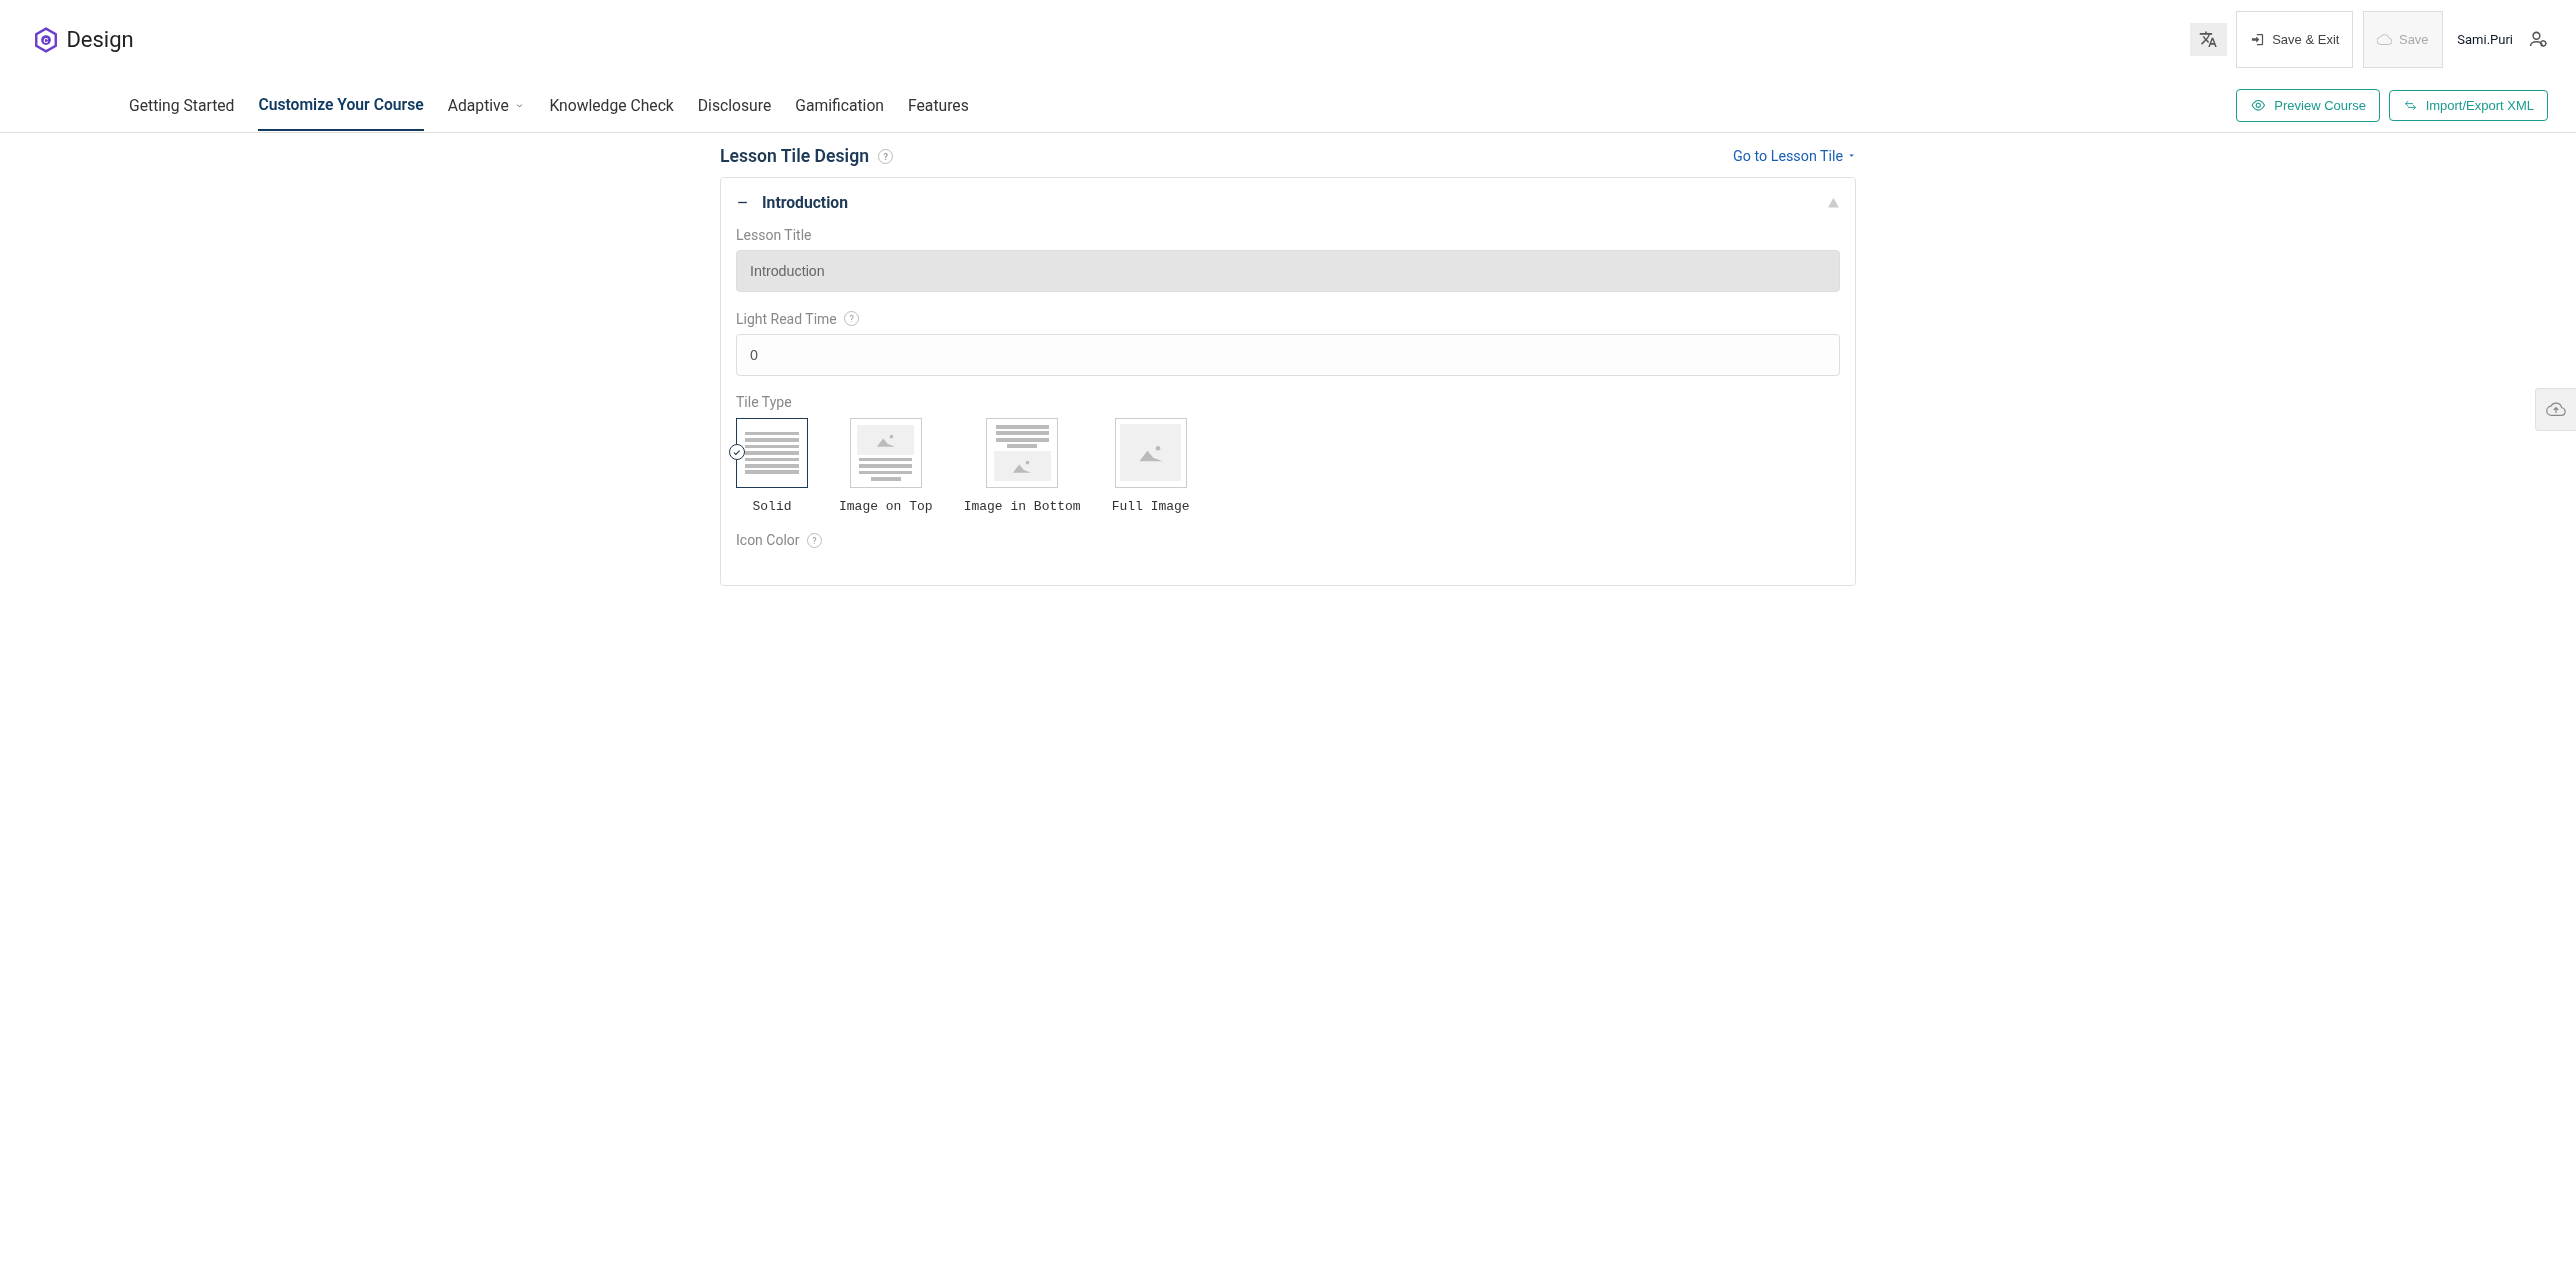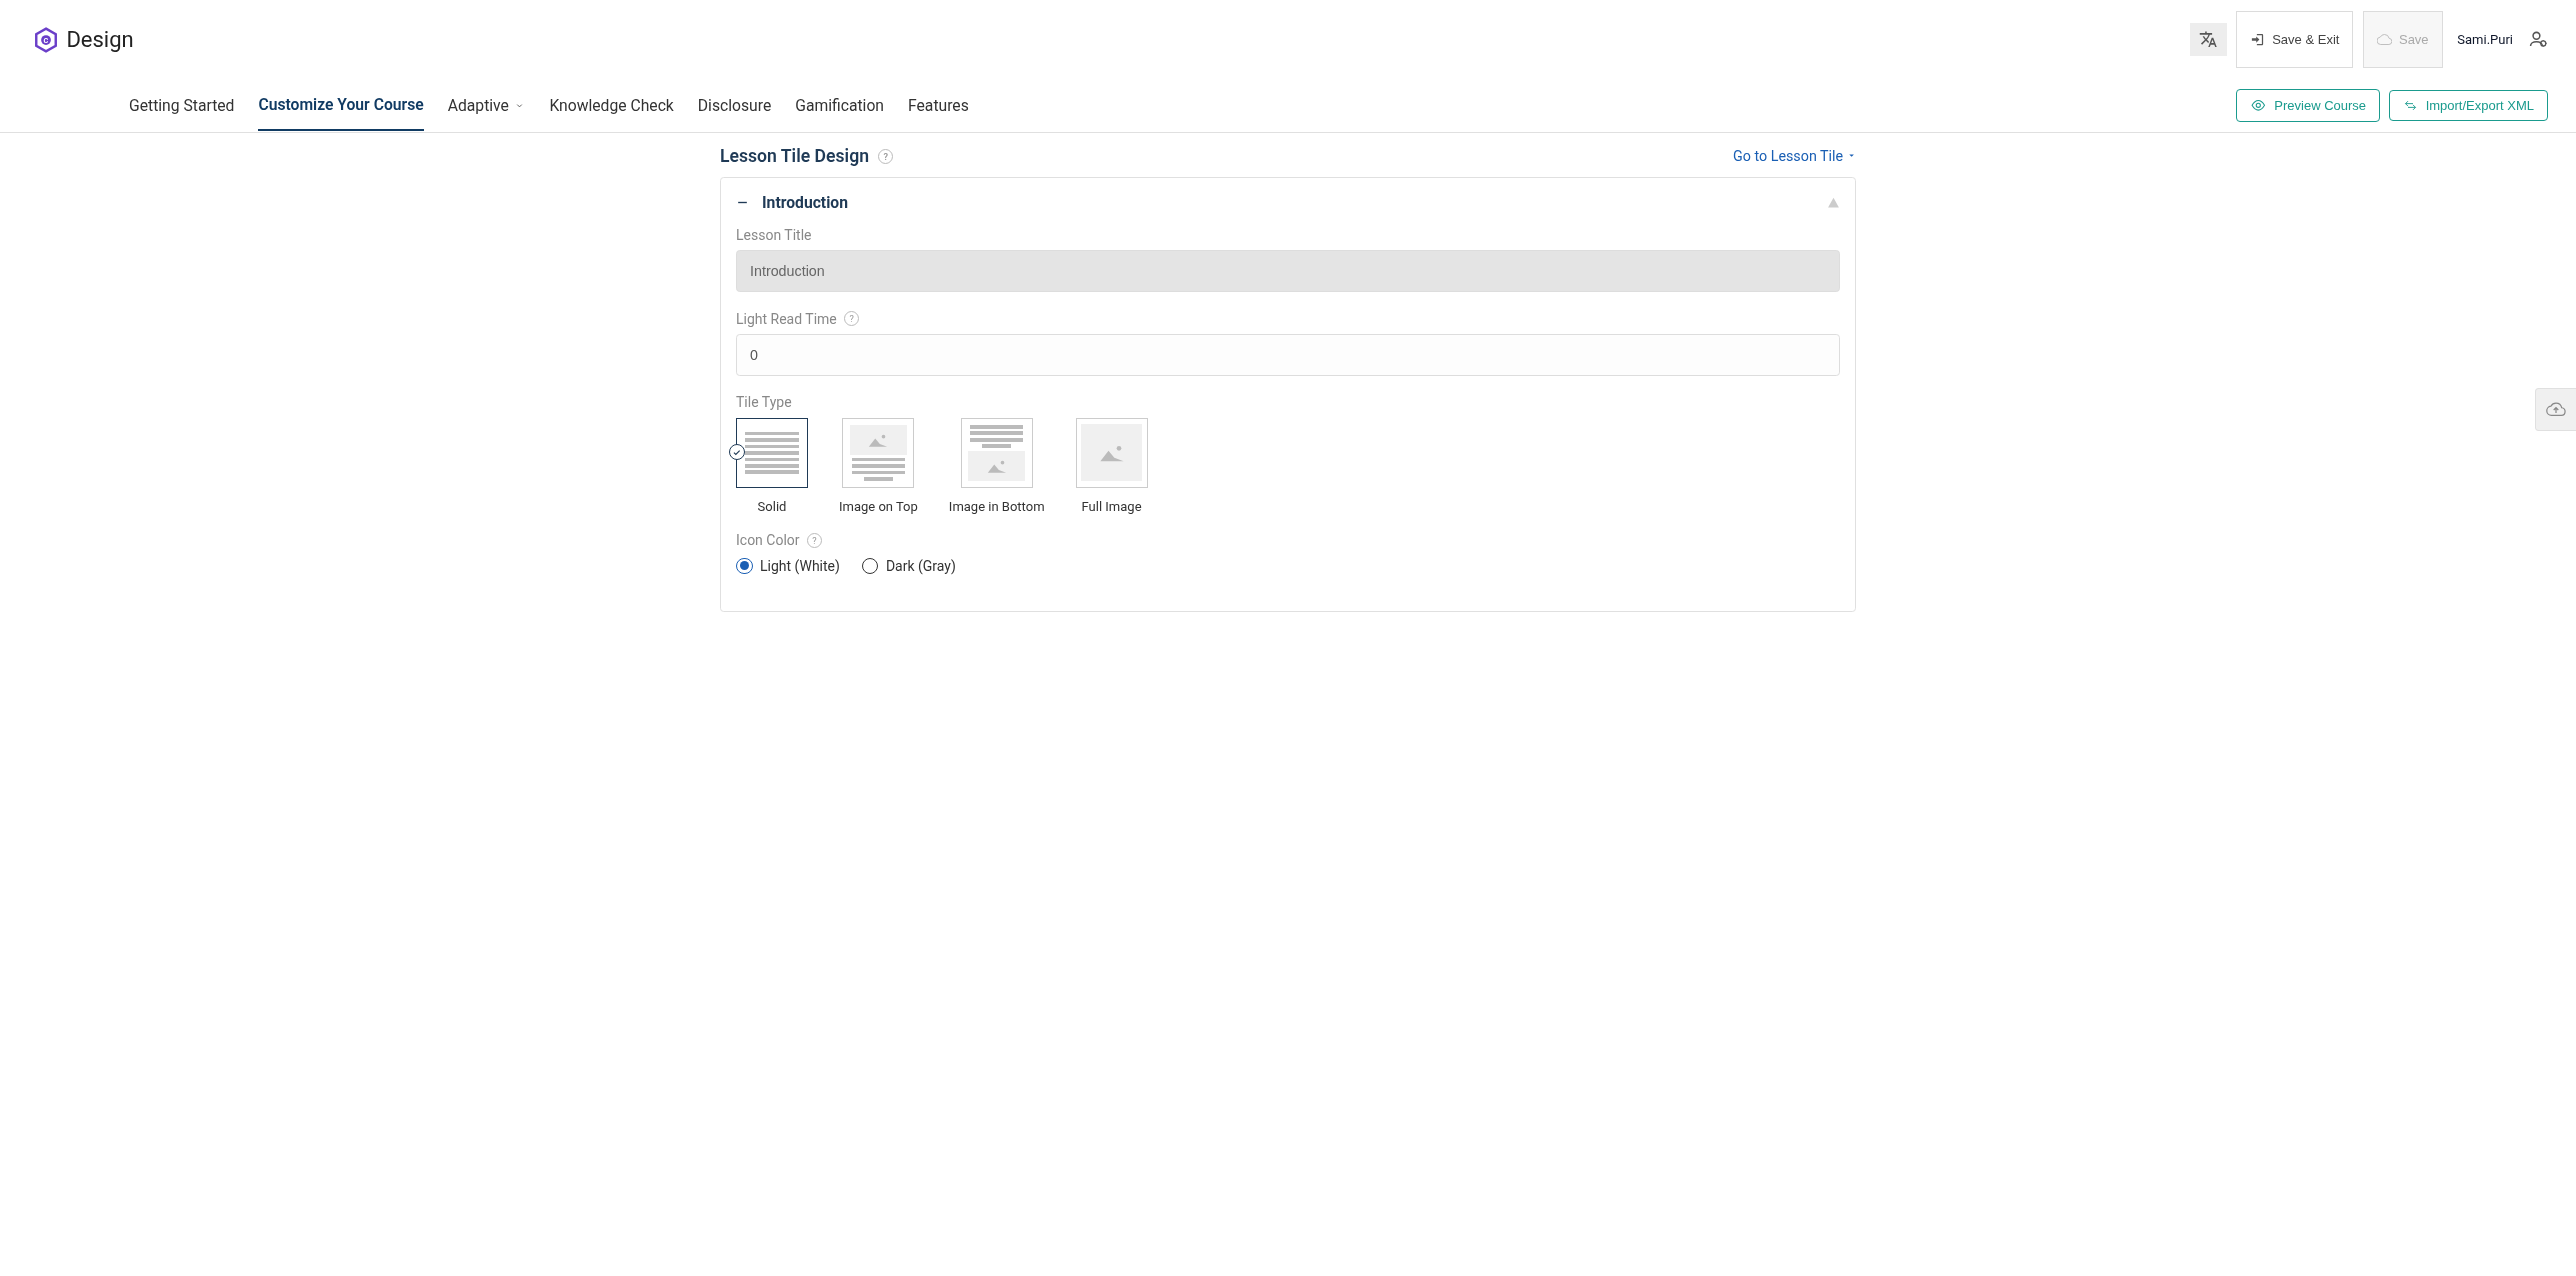--- a/index.html
+++ b/index.html
@@ -48,21 +48,21 @@
 
 .tile-options { display: flex; gap: 31px; }
 .tile-option { display: flex; flex-direction: column; align-items: center; gap: 11px; cursor: pointer; position: relative; }
 .tile-thumb { width: 72px; height: 70px; border: 0.9px solid #ccc; background: #fff; display: flex; flex-direction: column; align-items: center; justify-content: center; padding: 5.5px; gap: 2.8px; }
 .tile-thumb.selected { border: 1.8px solid #1f3a56; }
 .tile-line { height: 3.7px; background: #bbb; width: 90%; }
 .tile-line.short { width: 50%; }
 .tile-img { width: 57px; height: 30px; background: #f0f0f0; display: flex; align-items: center; justify-content: center; }
 .tile-img.full { width: 61px; height: 57px; }
 .tile-check { position: absolute; left: -7.4px; top: 26px; width: 16.6px; height: 16.6px; border: 1.8px solid #1f3a56; border-radius: 50%; background: #fff; display: flex; align-items: center; justify-content: center; }
-.tile-label { font-size: 13px; color: #333; }
+.tile-label { font-size: 13px; color: #333; font-family: Liberation Mono, monospace; }
 
 
 .radio-group { display: flex; align-items: center; gap: 22px; margin-top: 9.2px; }
 .radio-item { display: flex; align-items: center; gap: 7.4px; cursor: pointer; }
 .radio-circle { width: 16.6px; height: 16.6px; border: 1.8px solid #333; border-radius: 50%; display: flex; align-items: center; justify-content: center; }
 .radio-circle.checked { border-color: #1a5fb4; }
 .radio-dot { width: 9.2px; height: 9.2px; background: #1a5fb4; border-radius: 50%; }
 .radio-label { font-size: 14px; color: #333; }
 
 
@@ -270,32 +270,20 @@
           </div>
 
         </div>
       </div>
 
       <div class="field-group">
         <div class="field-label">
           <span>Icon Color</span>
           <span class="help-icon">?</span>
         </div>
-        <div class="radio-group">
-          <div class="radio-item">
-            <span class="radio-circle checked">
-                <span class="radio-dot"></span>
-              </span>
-            <span class="radio-label">Light (White)</span>
-          </div>
-          <div class="radio-item">
-            <span class="radio-circle"></span>
-            <span class="radio-label">Dark (Gray)</span>
-          </div>
-        </div>
       </div>
 
     </div>
   </div>
 </div>
 
 <div class="float-btn">
   <svg width="22" height="18.5" viewBox="0 0 24 24">
       <path d="M19.35 10.04A7.49 7.49 0 0012 4a7.5 7.5 0 00-6.65 4.04A6 6 0 006 20h13a5 5 0 00.35-9.96z" fill="none" stroke="#888" stroke-width="1.6"></path>
       <path d="M12 17v-6M9 13l3-3 3 3" fill="none" stroke="#888" stroke-width="1.6"></path>

